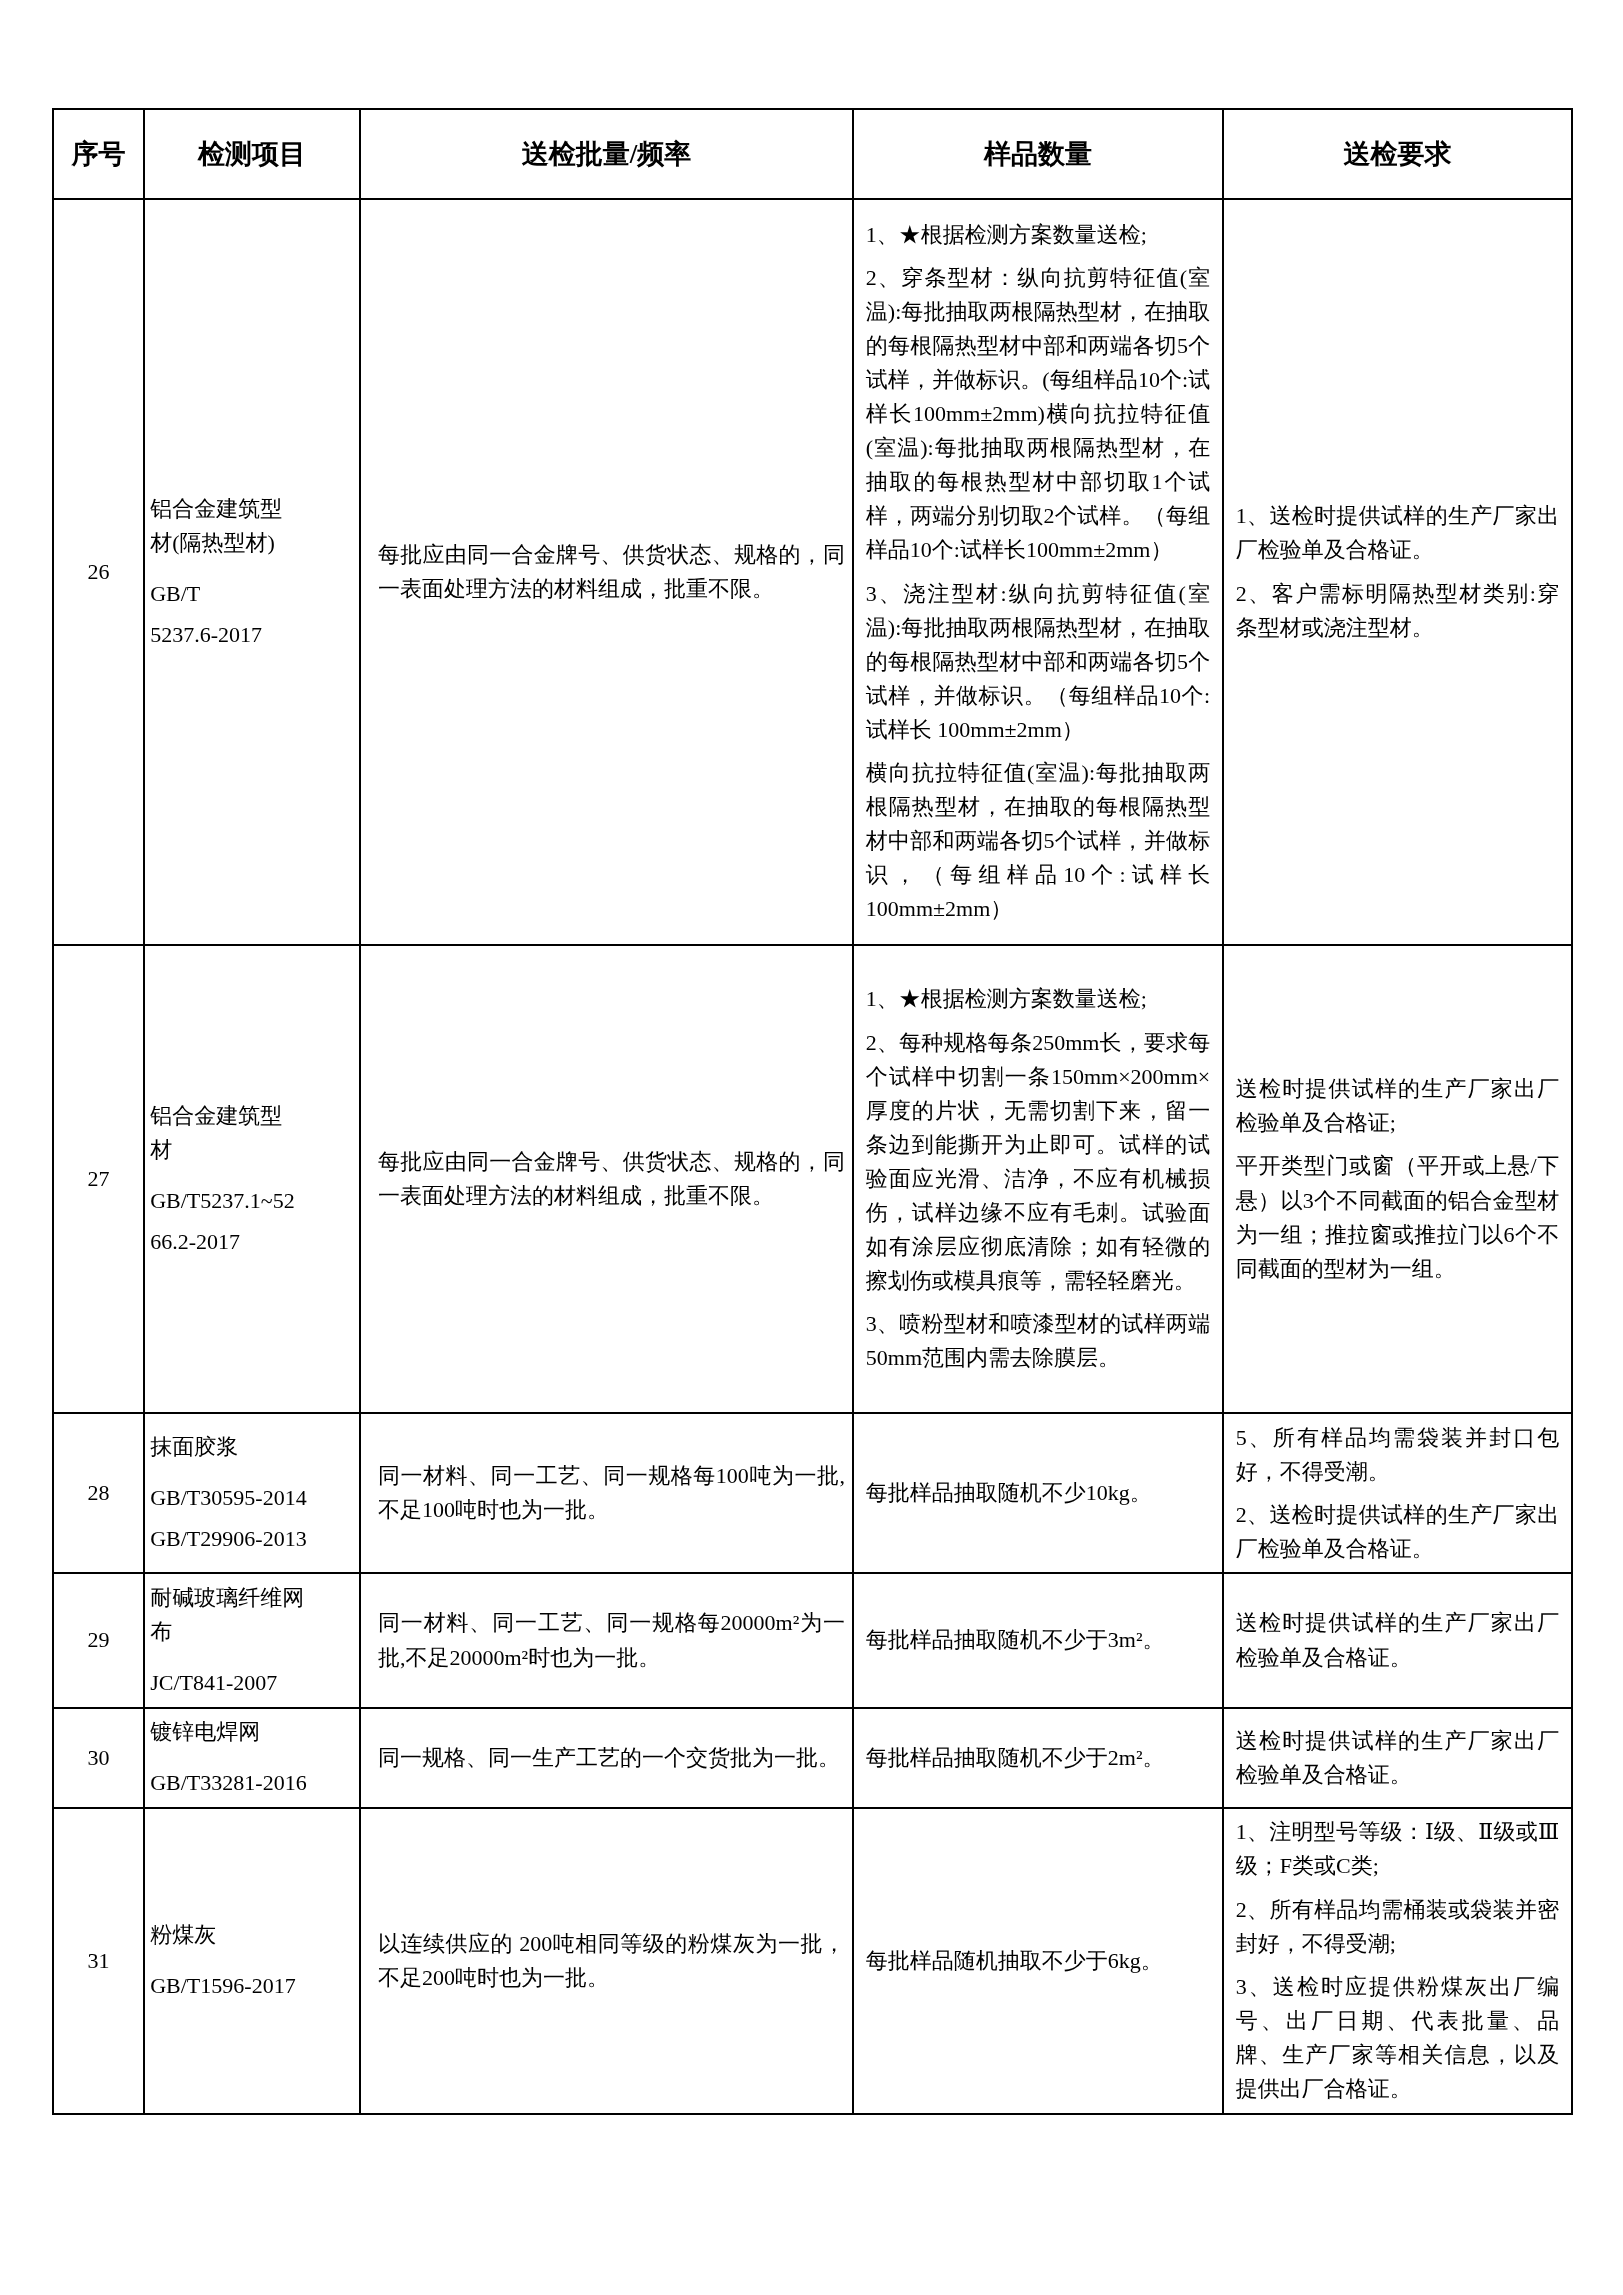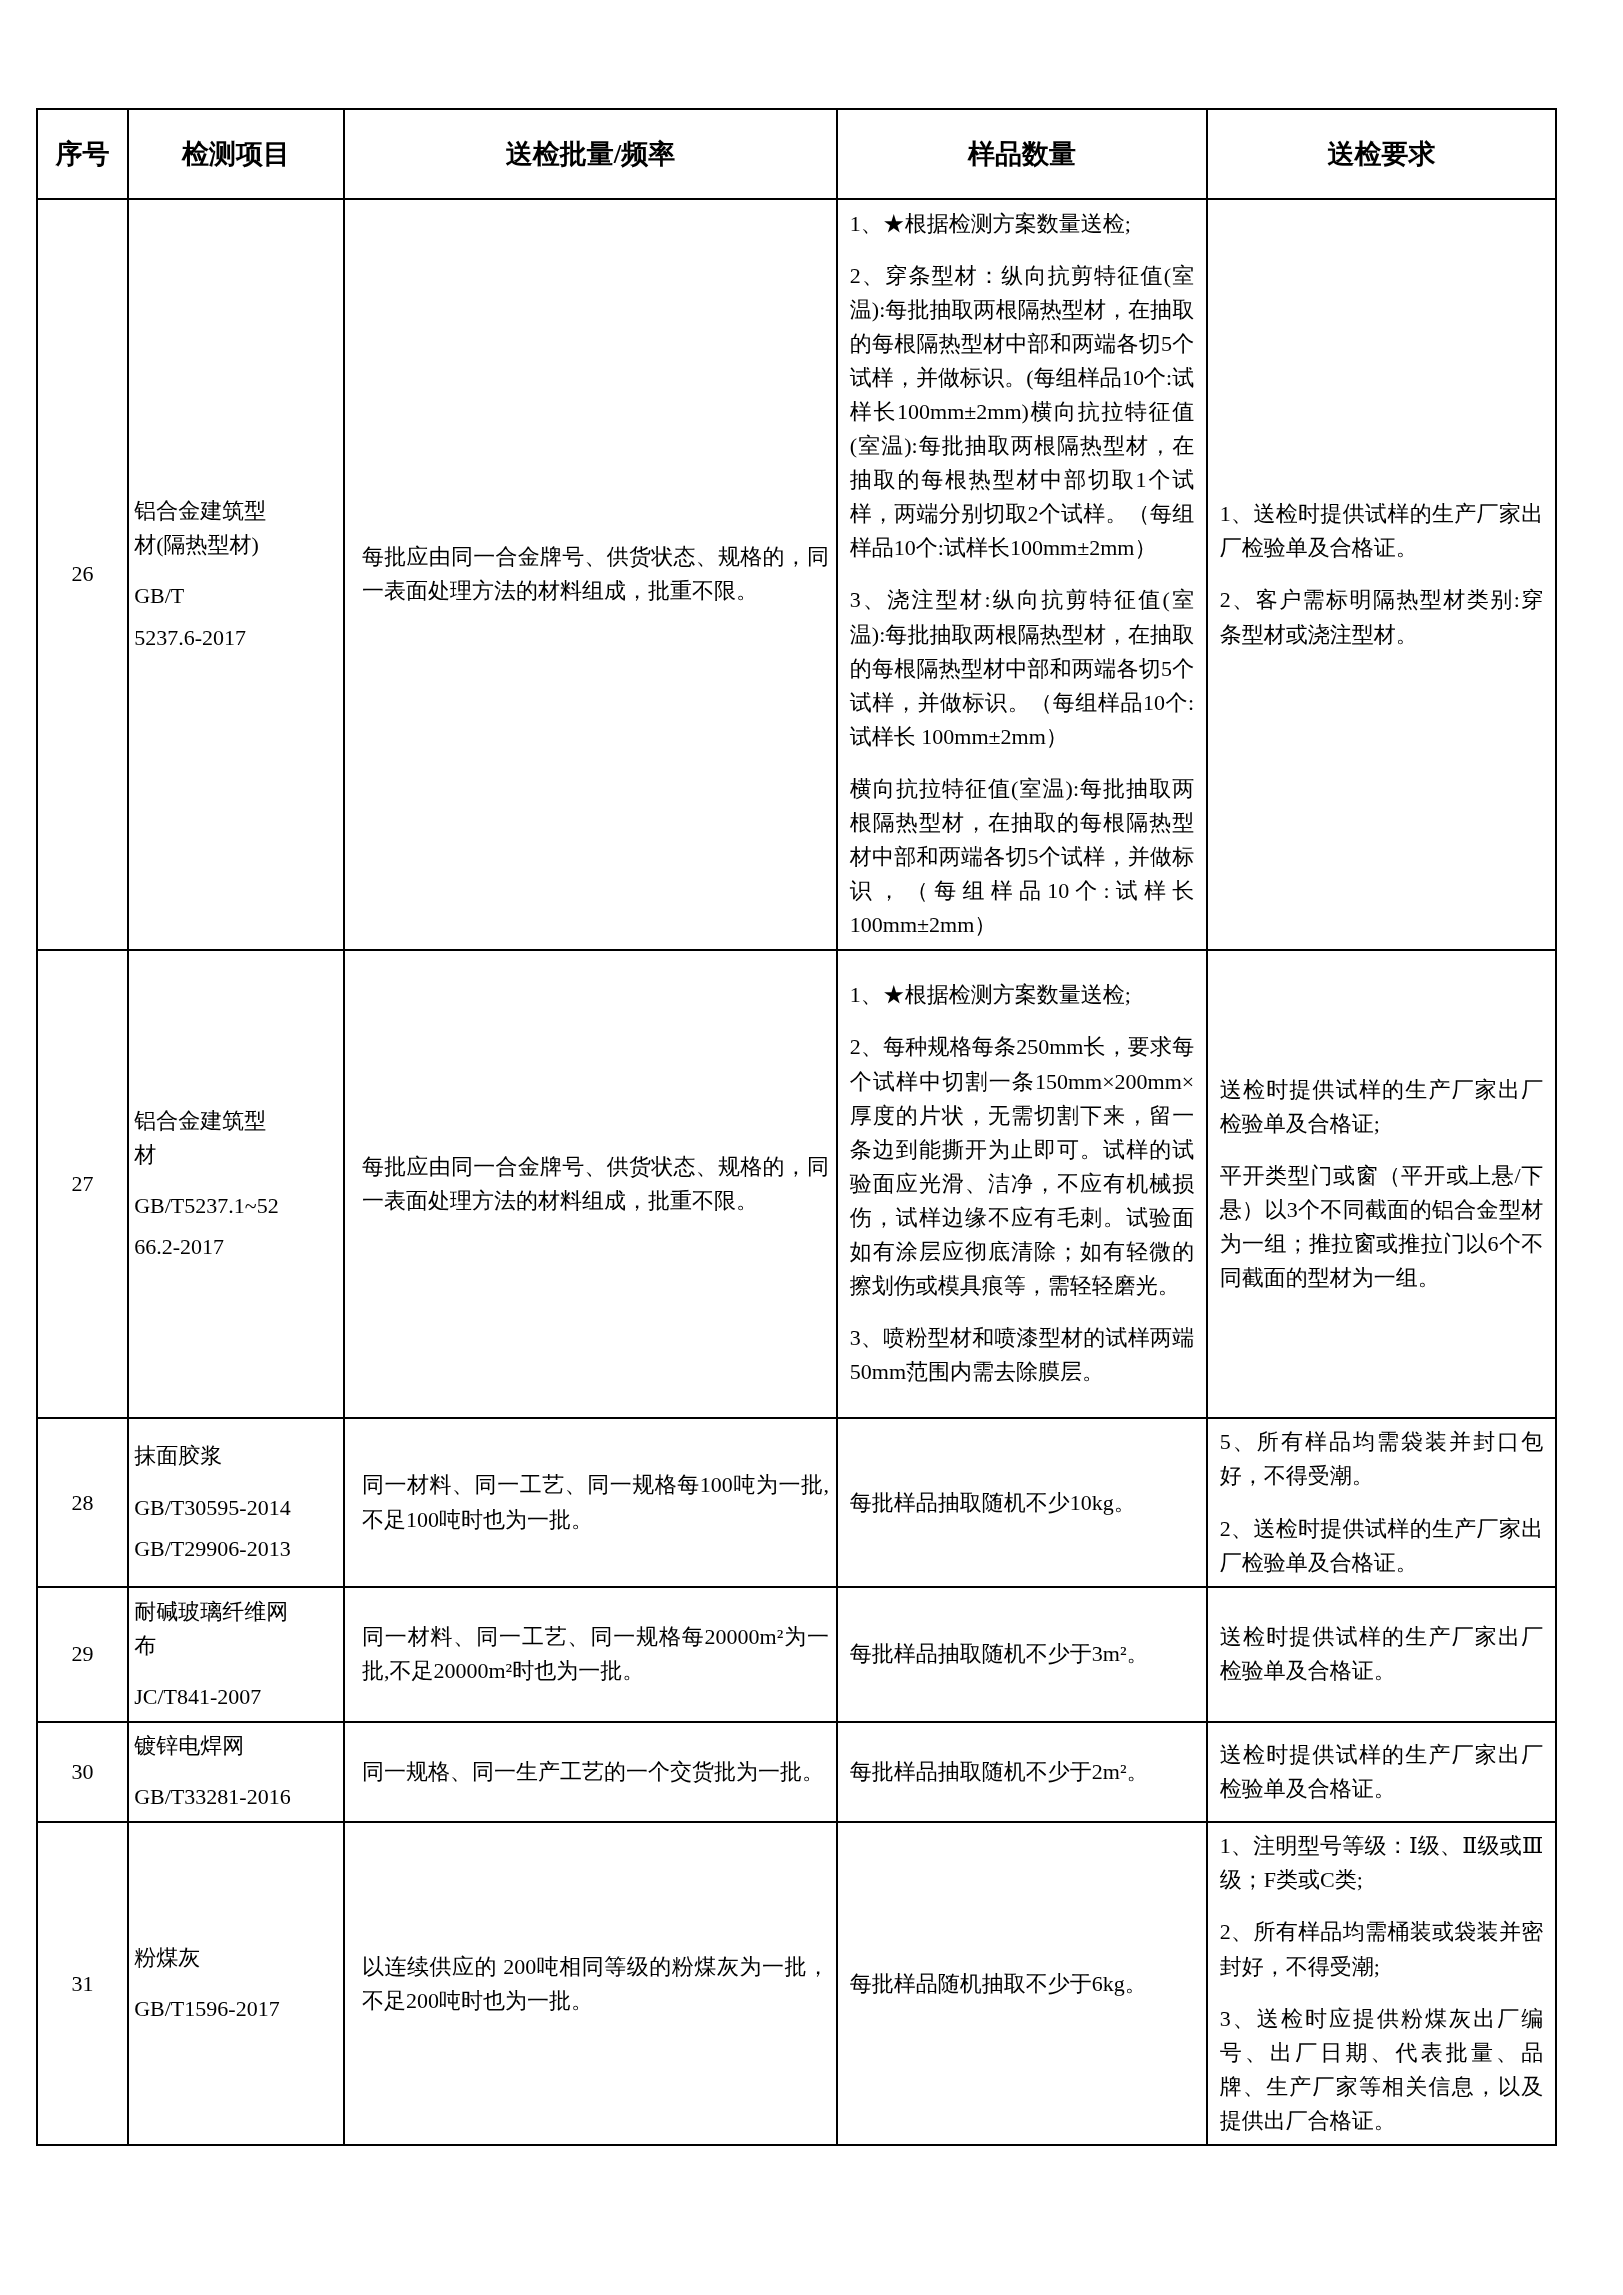--- a/index.html
+++ b/index.html
@@ -5,21 +5,21 @@
   html,body{margin:0;padding:0;background:#e8e8e8;}
   .page{
     position:relative;
     width:1624px;height:2295px;
     background:#ffffff;
     font-family:"Liberation Serif","DejaVu Serif",serif;
     color:#000;
     margin:0 auto;
   }
   table.doc{
-    position:absolute;left:36px;top:108px;
+    position:absolute;left:52px;top:108px;
     width:1518px;
     border-collapse:collapse;
     table-layout:fixed;
   }
   table.doc,table.doc td,table.doc th{border:2px solid #000;}
   table.doc{border-width:2.6px;}
   th.hd{
     font-size:27px;font-weight:bold;
     text-align:center;vertical-align:middle;
     padding:5.2px 2.6px;
@@ -29,21 +29,21 @@
     font-size:22px;line-height:1.55;
     padding:6.5px 11.8px;
     overflow:hidden;
   }
   td.no-cell{text-align:center;padding:14px;}
   td.item-cell{text-align:left;padding:6.5px 5.2px;}
   .item-std{margin-top:17px;}
   .item-std > div + div{margin-top:7px;}
   td.batch-cell{padding-left:17px;padding-right:7px;text-align:justify;}
   td.sample-cell,td.req-cell{text-align:justify;}
-  .para + .para{margin-top:18px;}
+  .para + .para{margin-top:9px;}
   .footer{
     position:absolute;left:0;top:2064px;width:100%;
     text-align:center;font-size:22px;letter-spacing:2.6px;
   }
 </style>
 </head>
 <body>
 
 <div class="page">
 

